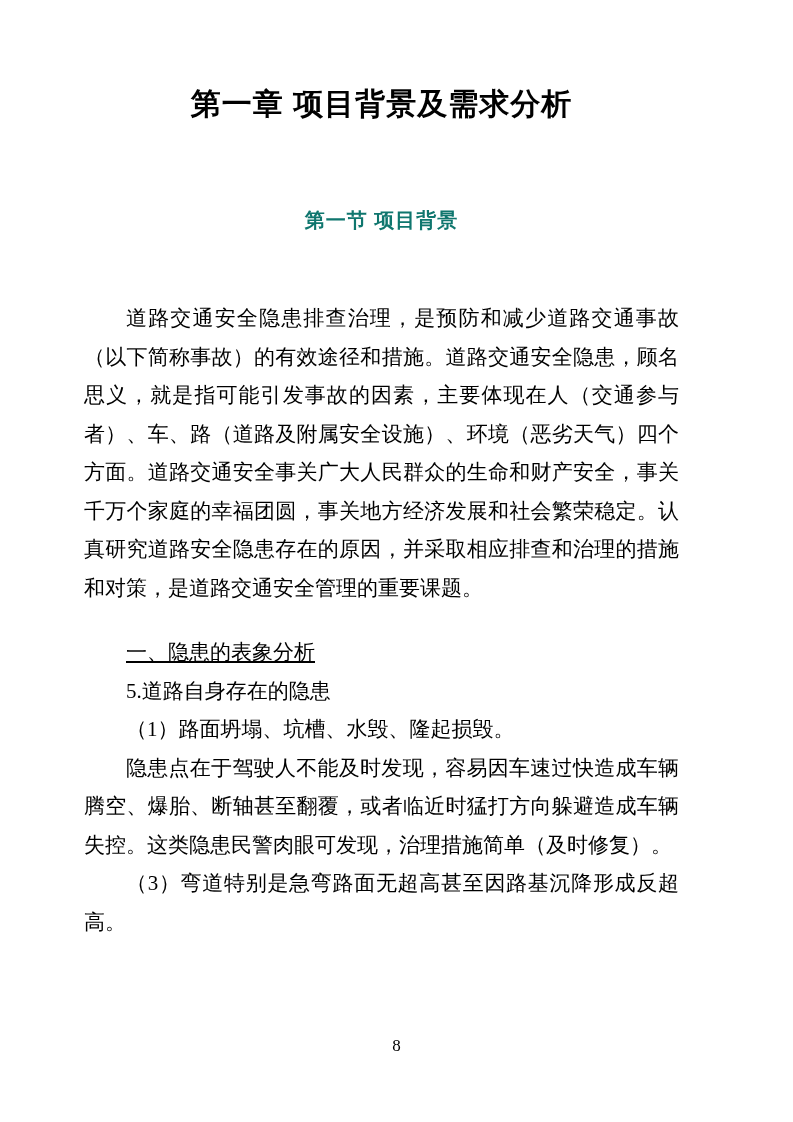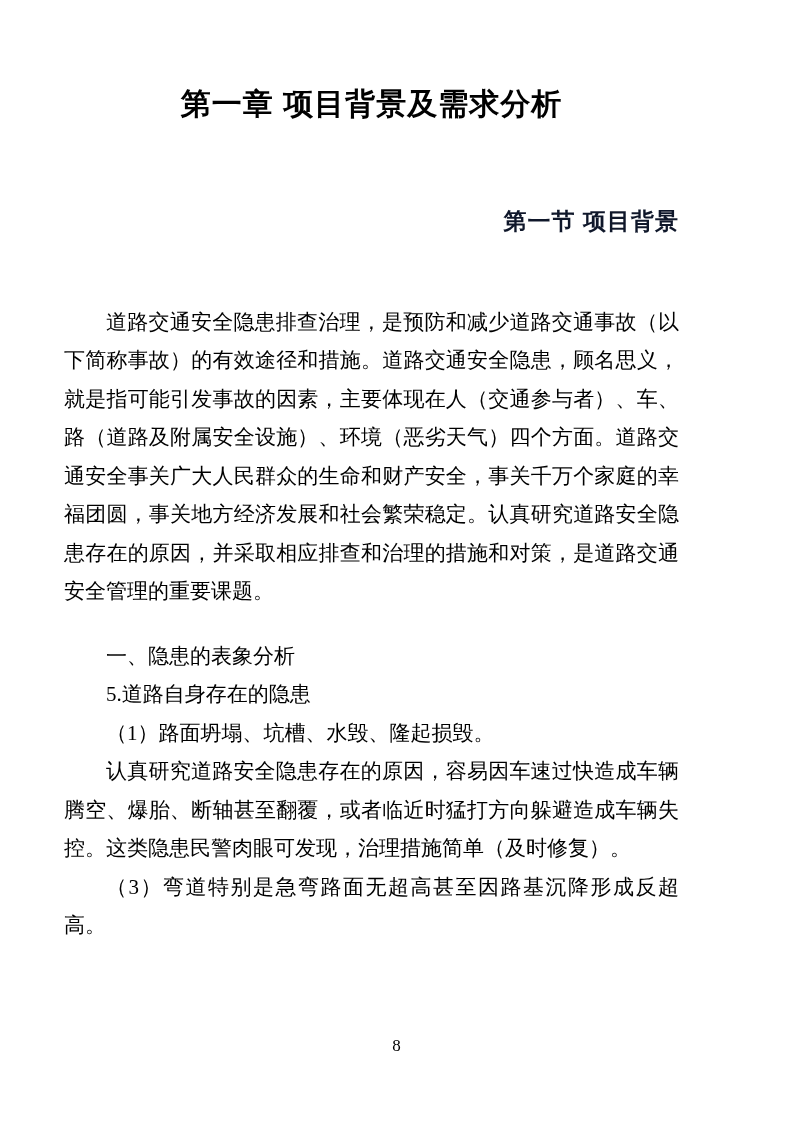--- a/index.html
+++ b/index.html
@@ -10,53 +10,54 @@
     position: relative;
     font-family: "Liberation Serif", "DejaVu Serif", serif;
     color: #000000;
     overflow: hidden;
   }
   .page {
     width: 793px;
     height: 1122px;
     background: #ffffff;
     position: relative;
-    padding: 86px 114px 0 64px;
+    padding: 86px 114px 0 84px;
   }
   .chapter-title {
     font-family: "Liberation Sans", "DejaVu Sans", sans-serif;
     font-weight: 700;
     font-size: 30px;
     line-height: 1.2;
     text-align: center;
     letter-spacing: 1px;
     color: #000000;
   }
   .section-title {
     font-family: "Liberation Sans", "DejaVu Sans", sans-serif;
     font-weight: 700;
-    font-size: 23px;
+    font-size: 20px;
     line-height: 1.2;
-    text-align: right;
+    text-align: center;
     letter-spacing: 1px;
     margin-top: 86px;
-    color: #0f172a;
+    color: #0f766e;
   }
   .body-text {
     margin-top: 67px;
     font-size: 21px;
     line-height: 38.5px;
     text-align: justify;
     text-justify: inter-ideograph;
   }
   .para {
     text-indent: 2em;
   }
   .gap-above {
     margin-top: 26px;
+    text-decoration: underline;
   }
   .page-number {
     position: absolute;
     bottom: 66px;
     left: 0;
     width: 100%;
     text-align: center;
     font-size: 17px;
     font-family: "Liberation Serif", "DejaVu Serif", serif;
     color: #000000;
@@ -74,21 +75,21 @@
   <div class="body-text">
 
     <p class="para">道路交通安全隐患排查治理，是预防和减少道路交通事故（以下简称事故）的有效途径和措施。道路交通安全隐患，顾名思义，就是指可能引发事故的因素，主要体现在人（交通参与者）、车、路（道路及附属安全设施）、环境（恶劣天气）四个方面。道路交通安全事关广大人民群众的生命和财产安全，事关千万个家庭的幸福团圆，事关地方经济发展和社会繁荣稳定。认真研究道路安全隐患存在的原因，并采取相应排查和治理的措施和对策，是道路交通安全管理的重要课题。</p>
 
     <p class="para gap-above">一、隐患的表象分析</p>
 
     <p class="para">5.道路自身存在的隐患</p>
 
     <p class="para">（1）路面坍塌、坑槽、水毁、隆起损毁。</p>
 
-    <p class="para">认真研究道路安全隐患存在的原因，容易因车速过快造成车辆腾空、爆胎、断轴甚至翻覆，或者临近时猛打方向躲避造成车辆失控。这类隐患民警肉眼可发现，治理措施简单（及时修复）。</p>
+    <p class="para">隐患点在于驾驶人不能及时发现，容易因车速过快造成车辆腾空、爆胎、断轴甚至翻覆，或者临近时猛打方向躲避造成车辆失控。这类隐患民警肉眼可发现，治理措施简单（及时修复）。</p>
 
     <p class="para">（3）弯道特别是急弯路面无超高甚至因路基沉降形成反超高。</p>
 
   </div>
 
   <div class="page-number">8</div>
 
 </div>
 
 </body></html>

